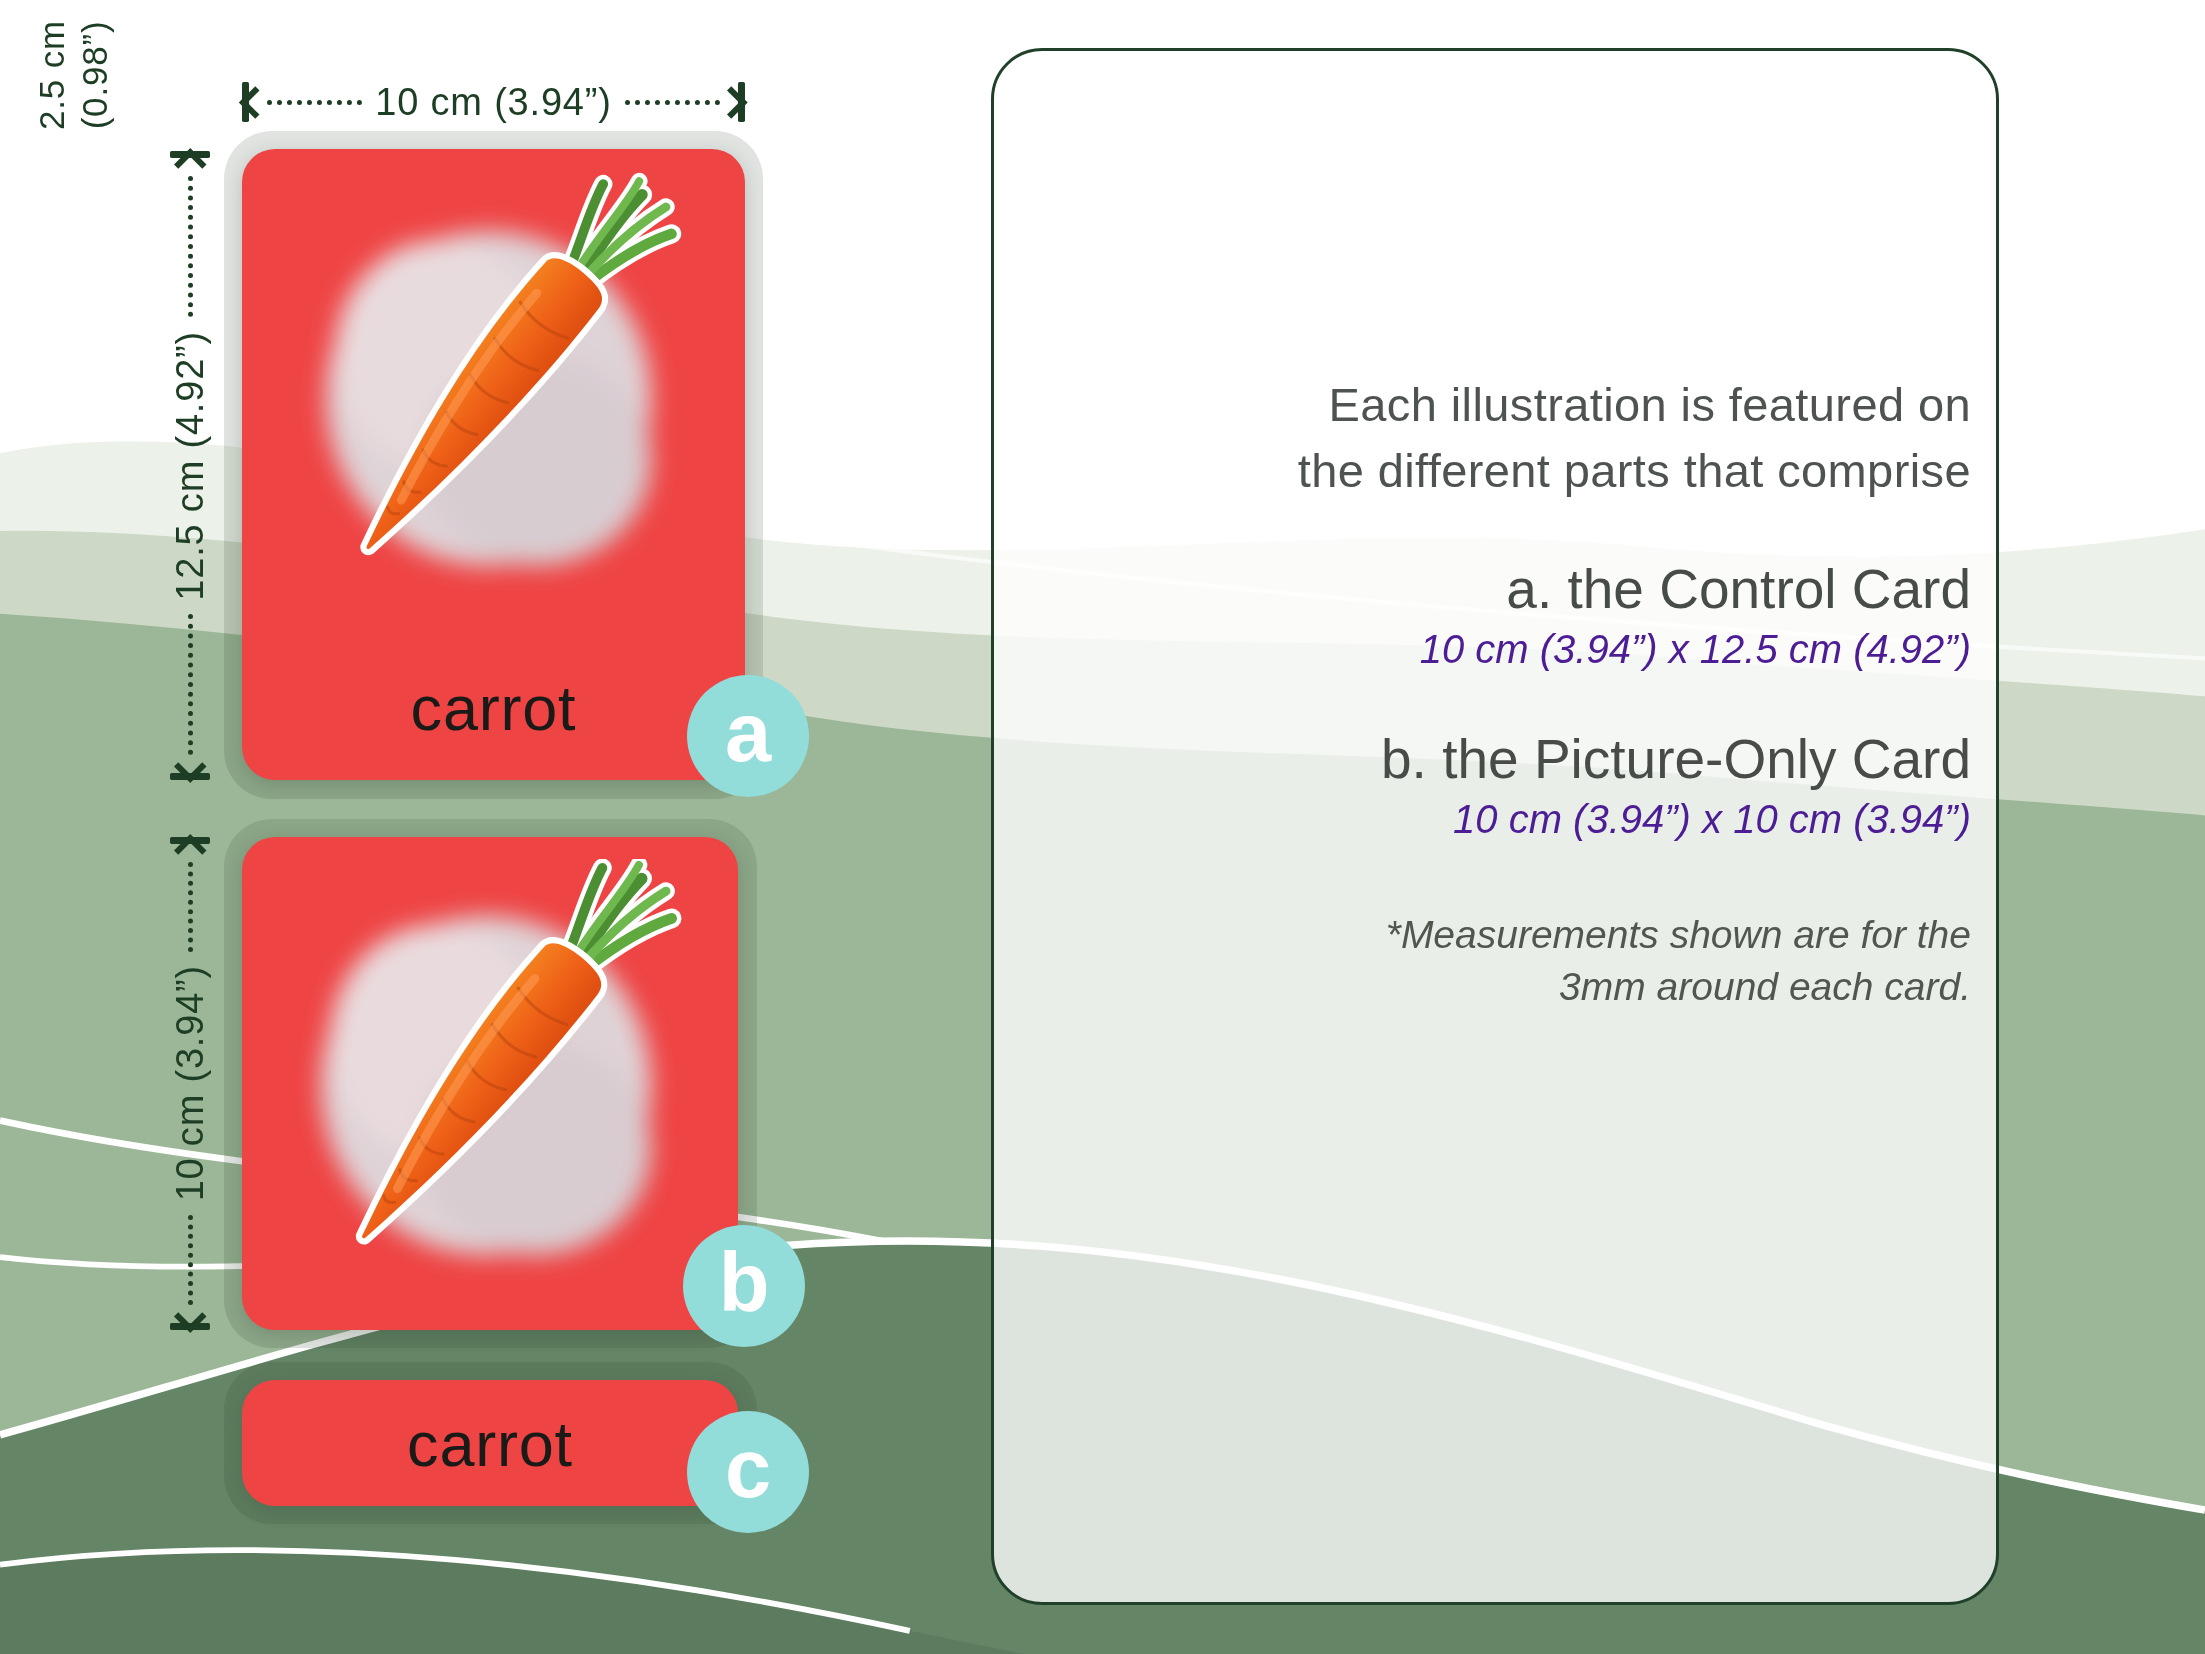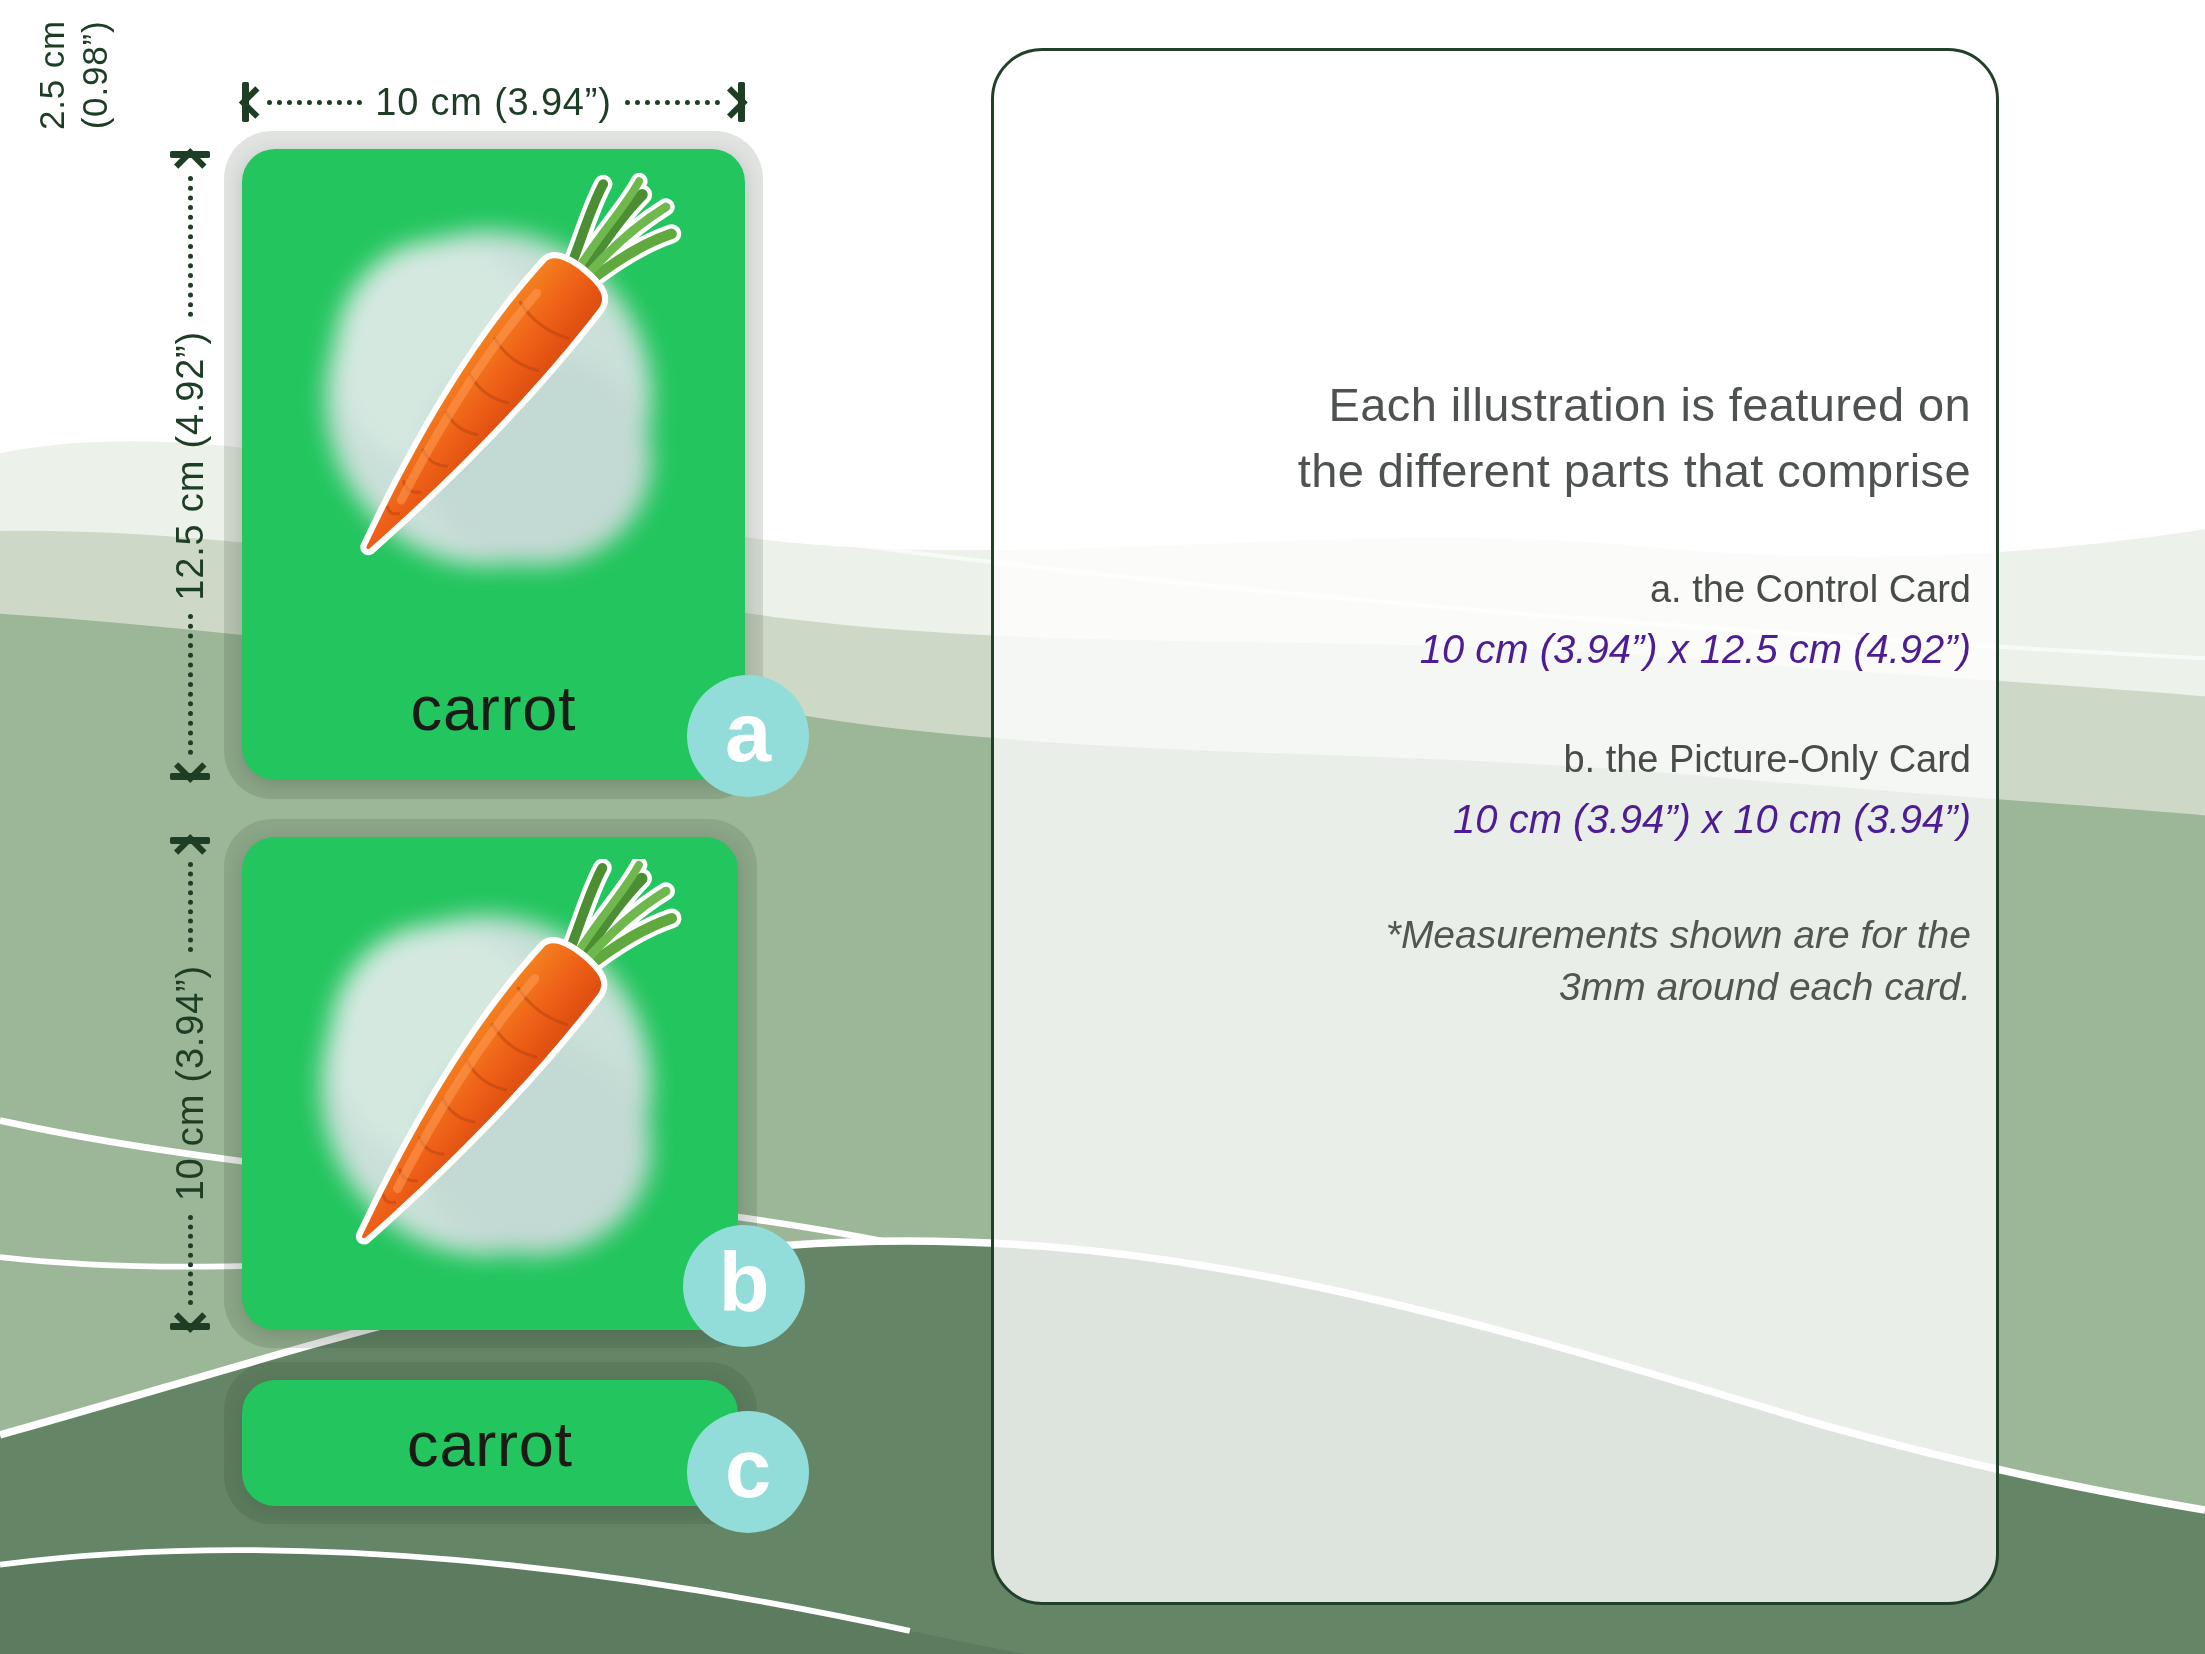--- a/index.html
+++ b/index.html
@@ -7,21 +7,21 @@
           font-family:"Liberation Sans",sans-serif;}
   .bg{position:absolute;left:0;top:0;width:2205px;height:1654px;}
 
   
   .halo{position:absolute;background:rgba(45,70,45,0.15);border-radius:48px;}
   .halo-a{left:224px;top:131px;width:539px;height:668px;}
   .halo-b{left:224px;top:819px;width:533px;height:529px;}
   .halo-c{left:224px;top:1362px;width:533px;height:162px;}
 
   
-  .card{position:absolute;background:#22c55e;border-radius:33px;
+  .card{position:absolute;background:#ef4444;border-radius:33px;
         box-shadow:0 5px 16.5px rgba(50,70,50,0.22);}
   .card-a{left:242px;top:149px;width:503px;height:631px;}
   .card-b{left:242px;top:837px;width:496px;height:493px;}
   .card-c{left:242px;top:1380px;width:496px;height:126px;}
   .card-art{position:absolute;}
   .card-a .card-art{left:31px;top:18px;width:440px;height:463px;}
   .card-b .card-art{left:25px;top:21.5px;width:447px;height:453px;}
   .card-word{position:absolute;left:0;right:0;text-align:center;
              color:#1a1a18;font-size:63px;letter-spacing:0.8px;}
   .card-a .card-word{top:523px;}
@@ -64,21 +64,21 @@
                font-size:35px;line-height:43px;letter-spacing:0.8px;white-space:nowrap;}
 
   
   .panel{position:absolute;left:991px;top:48px;width:1008px;height:1557px;
          box-sizing:border-box;border:3.3px solid #20402a;border-radius:51px;
          background:rgba(255,255,255,0.78);}
   .panel-text{position:absolute;left:38px;right:25px;top:321px;text-align:right;}
   .intro{color:#4e5350;font-size:47px;line-height:66px;letter-spacing:0.4px;}
   .section{margin-top:55px;}
   .section:first-of-type{margin-top:86px;}
-  .section-title{color:#474c49;font-size:38px;line-height:60px;}
+  .section-title{color:#474c49;font-size:55px;line-height:60px;}
   .section-dims{color:#4c1d95;font-size:40px;line-height:50px;font-style:italic;margin-top:5px;}
   .footnote{margin-top:65px;color:#51564f;font-size:39px;line-height:52px;font-style:italic;}
 </style>
 </head>
 <body>
 
 <div class="canvas">
 
   <svg class="bg" viewBox="0 0 2666 2000" preserveAspectRatio="none" aria-hidden="true">
     <rect width="2666" height="2000" fill="#ffffff"></rect>

